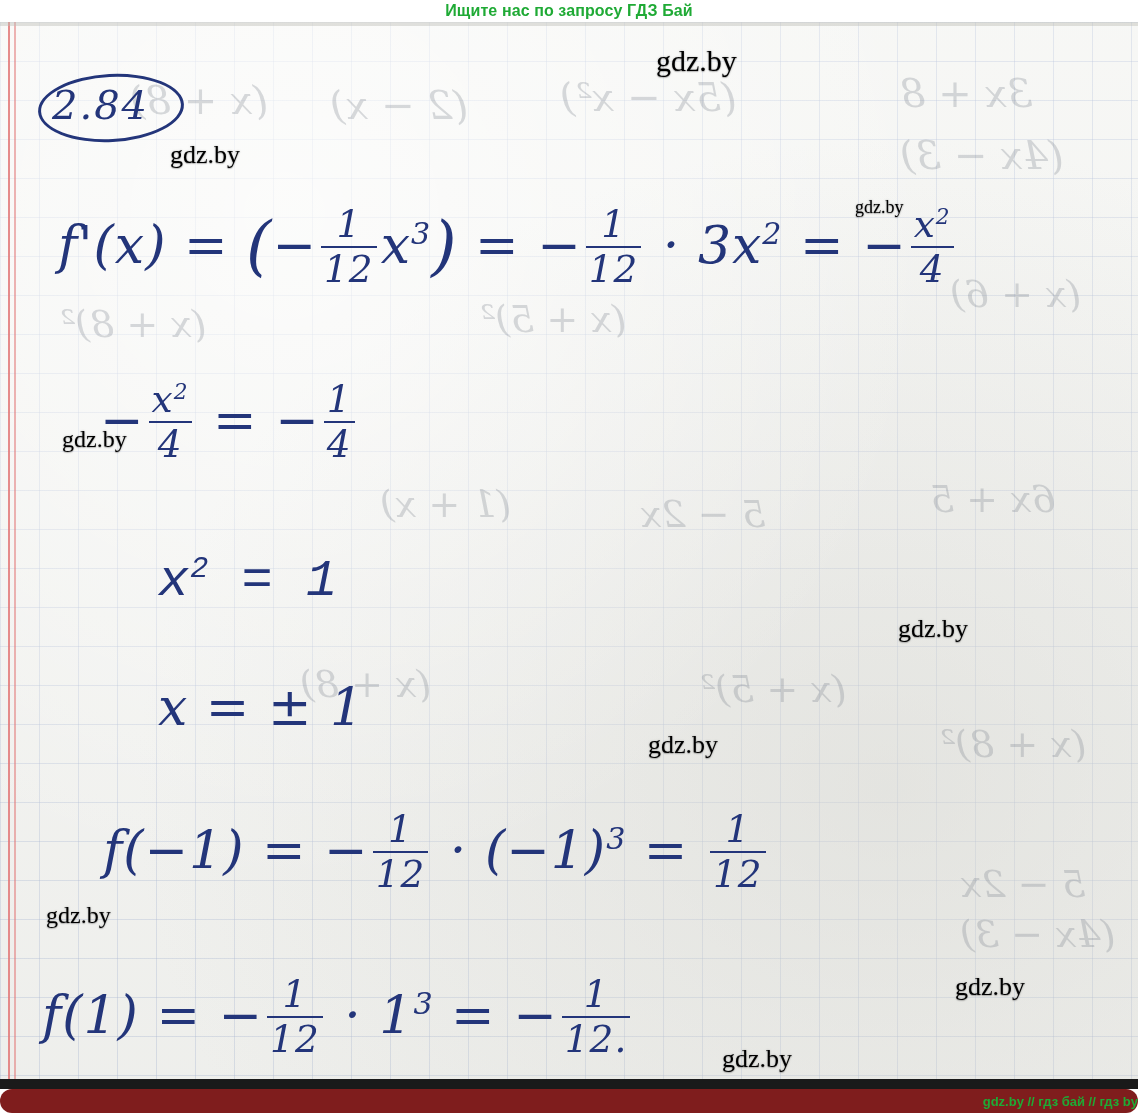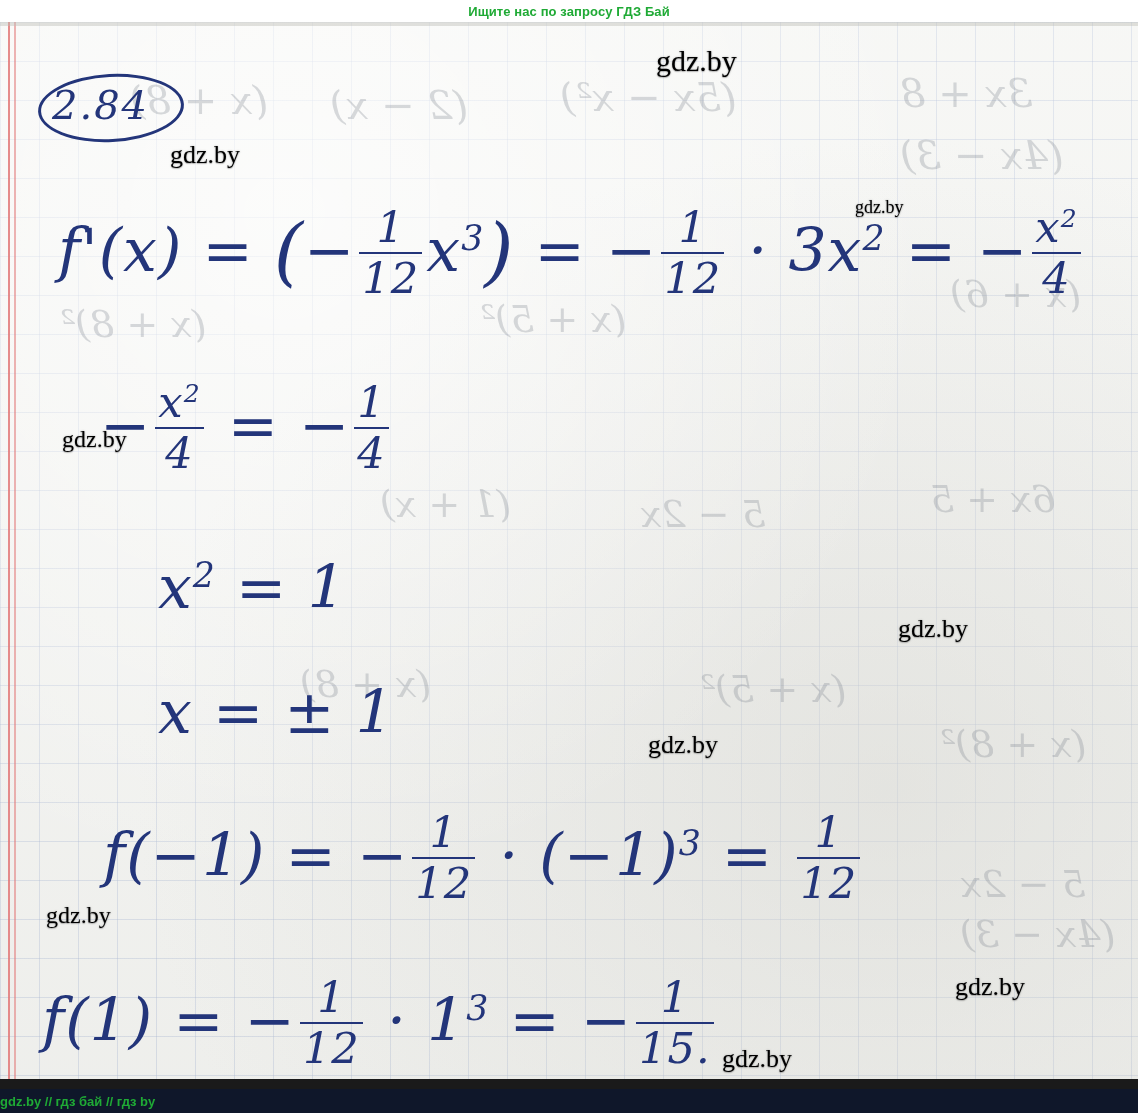--- a/index.html
+++ b/index.html
@@ -24,37 +24,38 @@
     top: 0;
     width: 1138px;
     height: 22px;
     display: flex;
     align-items: center;
     justify-content: center;
     background: #ffffff;
   }
   .top-banner-text {
     color: #1faa35;
-    font-size: 13px;
+    font-size: 16px;
     font-weight: bold;
     font-family: "Liberation Sans", sans-serif;
     letter-spacing: 0.1px;
   }
 
   
   .bottom-banner {
     position: absolute;
     left: 0;
     bottom: 0;
     width: 1138px;
     height: 24px;
     display: flex;
     align-items: center;
-    justify-content: flex-start;
-    background: #0f172a;
+    justify-content: flex-end;
+    background: #7f1d1d;
+    border-radius: 12px;
   }
   .bottom-banner-text {
     color: #1faa35;
     font-size: 13px;
     font-weight: bold;
     font-family: "Liberation Sans", sans-serif;
   }
 
   
   .sheet {
@@ -129,21 +130,21 @@
   
   .hw {
     position: absolute;
     color: #23357a;
     font-family: "DejaVu Serif", serif;
     font-style: italic;
     white-space: nowrap;
     user-select: none;
   }
   .hw-line {
-    font-size: 60px;
+    font-size: 52px;
     letter-spacing: 1px;
   }
 
   
   .ex-num {
     position: absolute;
     left: 38px;
     top: 52px;
     width: 146px;
     height: 68px;
@@ -251,34 +252,34 @@
     </div>
 
     <div class="hw hw-line" style="left:58px; top:185px;">
       <span>f'(x) = </span><span class="paren-big">(</span><span>−</span><span class="frac"><span class="num">1</span><span class="bar"></span><span class="den">12</span></span><span>x</span><sup class="hw-sup">3</sup><span class="paren-big">)</span><span> = −</span><span class="frac"><span class="num">1</span><span class="bar"></span><span class="den">12</span></span><span> · 3x</span><sup class="hw-sup">2</sup><span> = −</span><span class="frac"><span class="num"><span>x</span><sup class="hw-sup">2</sup></span><span class="bar"></span><span class="den">4</span></span>
     </div>
 
     <div class="hw hw-line" style="left:100px; top:360px;">
       <span>−</span><span class="frac"><span class="num"><span>x</span><sup class="hw-sup">2</sup></span><span class="bar"></span><span class="den">4</span></span><span> = −</span><span class="frac"><span class="num">1</span><span class="bar"></span><span class="den">4</span></span>
     </div>
 
-    <div class="hw hw-line" style="left:158px; top:530px;">
+    <div class="hw hw-line" style="left:158px; top:530px;font-family:Liberation Mono, monospace;">
       <span>x</span><sup class="hw-sup">2</sup><span> = 1</span>
     </div>
 
     <div class="hw hw-line" style="left:158px; top:655px;">
       <span>x = ± 1</span>
     </div>
 
     <div class="hw hw-line" style="left:58px; top:790px;margin-left:45px;">
       <span>f(−1) = −</span><span class="frac"><span class="num">1</span><span class="bar"></span><span class="den">12</span></span><span> · (−1)</span><sup class="hw-sup">3</sup><span> = </span><span class="frac"><span class="num">1</span><span class="bar"></span><span class="den">12</span></span>
     </div>
 
     <div class="hw hw-line" style="left:42px; top:955px;">
-      <span>f(1) = −</span><span class="frac"><span class="num">1</span><span class="bar"></span><span class="den">12</span></span><span> · 1</span><sup class="hw-sup">3</sup><span> = −</span><span class="frac"><span class="num">1</span><span class="bar"></span><span class="den">15.</span></span>
+      <span>f(1) = −</span><span class="frac"><span class="num">1</span><span class="bar"></span><span class="den">12</span></span><span> · 1</span><sup class="hw-sup">3</sup><span> = −</span><span class="frac"><span class="num">1</span><span class="bar"></span><span class="den">12.</span></span>
     </div>
 
     <div class="wm" style="left:656px; top:22px; font-size:30px;">gdz.by</div>
     <div class="wm" style="left:170px; top:118px; font-size:26px;">gdz.by</div>
     <div class="wm" style="left:855px; top:175px; font-size:18px;">gdz.by</div>
     <div class="wm" style="left:62px; top:404px; font-size:24px;">gdz.by</div>
     <div class="wm" style="left:898px; top:592px; font-size:26px;">gdz.by</div>
     <div class="wm" style="left:648px; top:708px; font-size:26px;">gdz.by</div>
     <div class="wm" style="left:46px; top:880px; font-size:24px;">gdz.by</div>
     <div class="wm" style="left:955px; top:950px; font-size:26px;">gdz.by</div>

